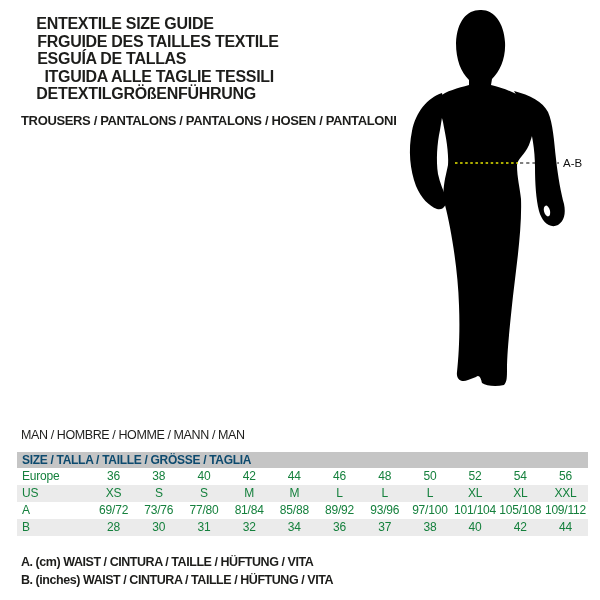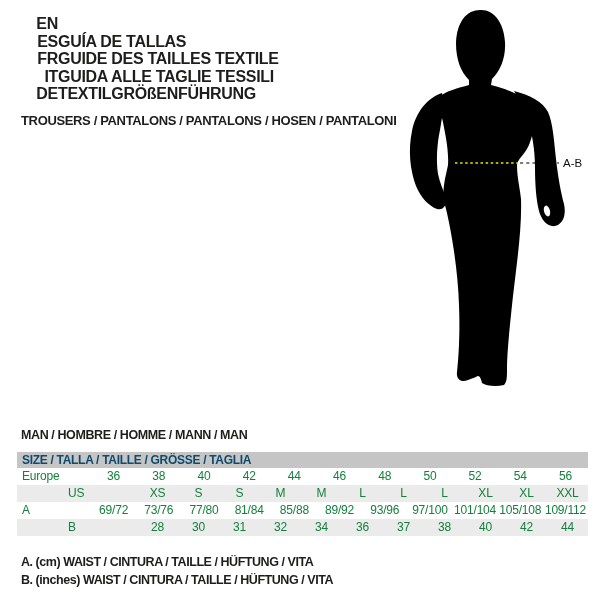--- a/index.html
+++ b/index.html
@@ -8,47 +8,48 @@
     font-family:"Liberation Sans",sans-serif;color:#1d1d1b;
   }
   
   .langs{position:absolute;left:21px;top:15px;}
   .lang-row{display:flex;height:17.6px;line-height:17.6px;font-weight:bold;font-size:16px;letter-spacing:-0.3px;text-align:right;}
   .lang-code{width:37px;}
   .category{position:absolute;left:21px;top:112px;font-weight:bold;font-size:13px;letter-spacing:-0.35px;line-height:18px;}
   
   .figure{position:absolute;left:380px;top:0;width:220px;height:430px;}
   
-  .man-title{position:absolute;left:21px;top:428px;font-weight:bold;font-size:12.5px;letter-spacing:-0.4px;line-height:14px;}
+  .man-title{position:absolute;left:21px;top:428px;font-weight:normal;font-size:12.5px;letter-spacing:-0.4px;line-height:14px;}
   .size-table{position:absolute;left:17px;top:452px;width:571px;font-size:12px;}
   .size-header{height:16px;line-height:16px;background:#c5c5c5;font-weight:bold;font-size:12px;
     padding-left:5px;color:#0c4a6e;letter-spacing:-0.3px;}
   .trow{display:flex;height:17px;line-height:17px;color:#15803d;letter-spacing:-0.2px;}
-  .trow.alt{background:#ebebeb;padding-left:46px;}
+  .trow.alt{background:#ebebeb;}
   .tlabel{width:74px;padding-left:5px;box-sizing:border-box;}
   .tcell{flex:1;text-align:center;}
   
   .footnotes{position:absolute;left:21px;top:553px;font-weight:bold;font-size:12.5px;letter-spacing:-0.45px;line-height:18px;}
 </style>
 </head>
 <body>
 
 <div class="canvas">
 
   <div class="langs">
       <div class="lang-row">
         <span class="lang-code">EN</span>
+        <span>TEXTILE SIZE GUIDE</span>
+      </div>
+      <div class="lang-row">
+        <span class="lang-code">FR</span>
+        <span>GUIDE DES TAILLES TEXTILE</span>
       </div>
       <div class="lang-row">
         <span class="lang-code">ES</span>
         <span>GUÍA DE TALLAS</span>
-      </div>
-      <div class="lang-row">
-        <span class="lang-code">FR</span>
-        <span>GUIDE DES TAILLES TEXTILE</span>
       </div>
       <div class="lang-row">
         <span class="lang-code">IT</span>
         <span>GUIDA ALLE TAGLIE TESSILI</span>
       </div>
       <div class="lang-row">
         <span class="lang-code">DE</span>
         <span>TEXTILGRÖßENFÜHRUNG</span>
       </div>
     </div>

